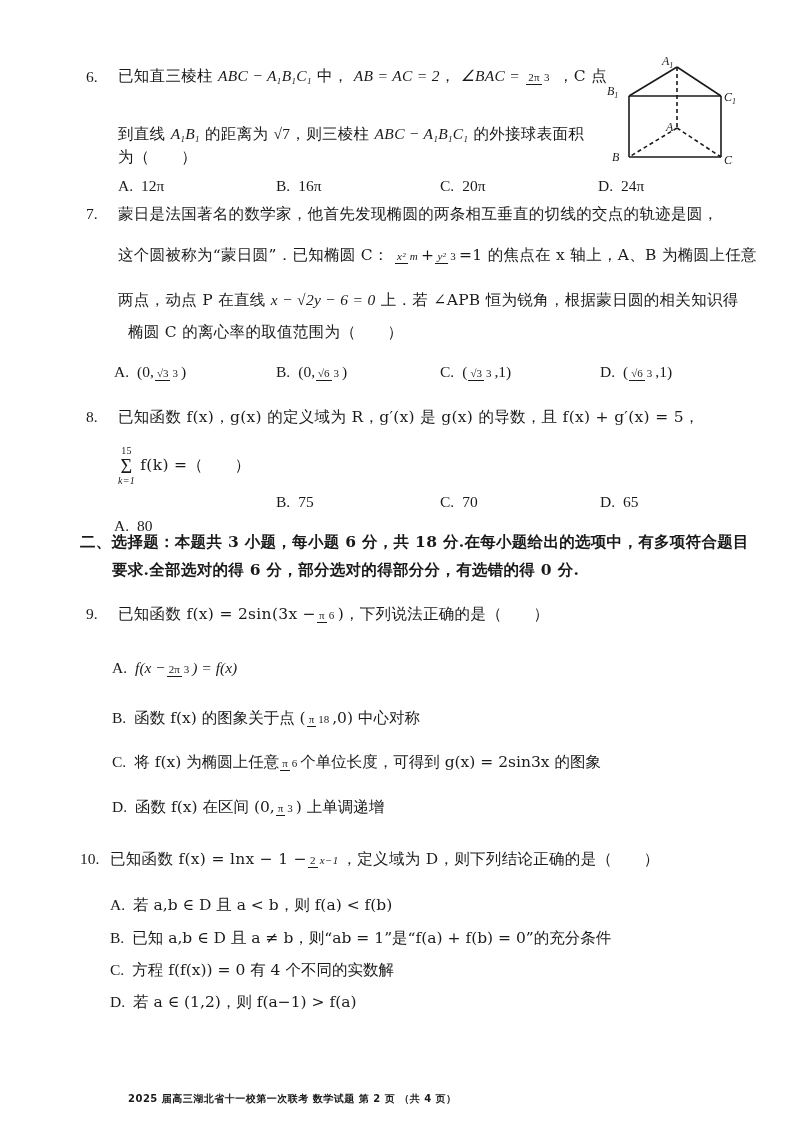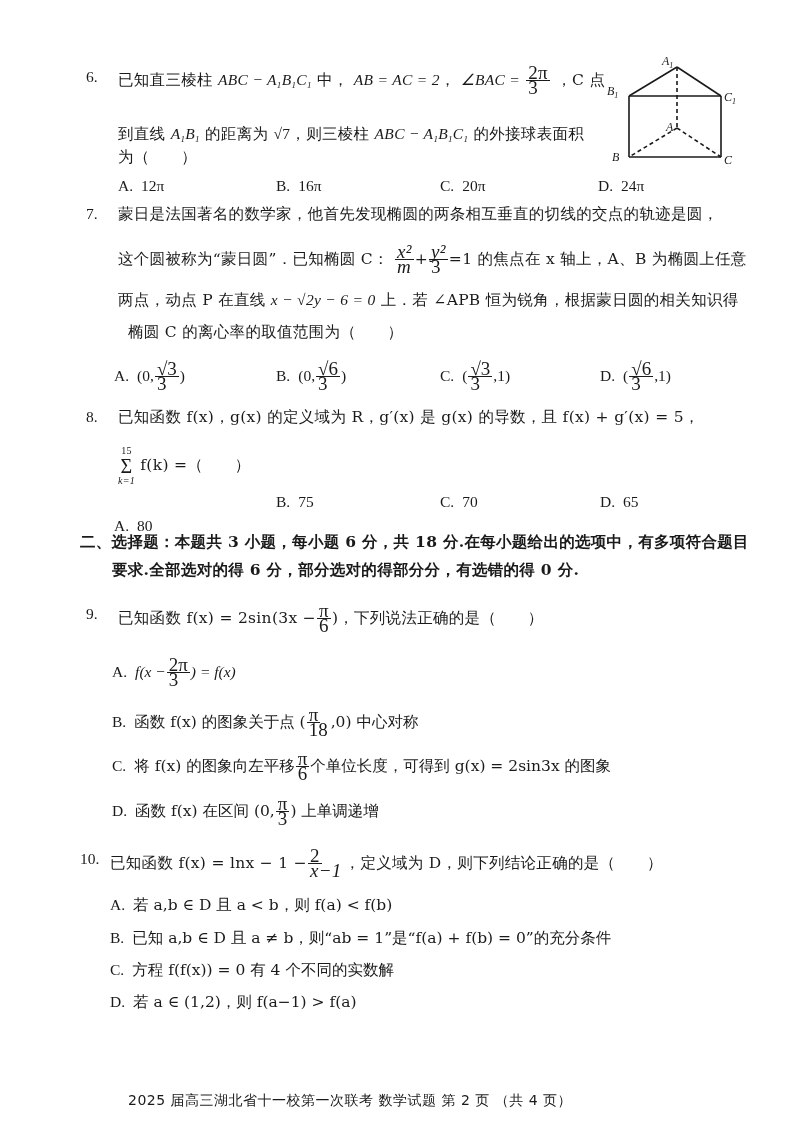--- a/index.html
+++ b/index.html
@@ -7,26 +7,26 @@
     width: 794px; height: 1123px; background: #ffffff; position: relative; overflow: hidden;
     font-family: "DejaVu Serif", "Liberation Serif", serif; color: #1a1a1a;
   }
   .abs { position: absolute; }
   .line { position: absolute; font-size: 15.5px; white-space: nowrap; line-height: 20px; letter-spacing: 0.3px; }
   .qnum { position: absolute; font-size: 15.5px; font-family: "Liberation Serif", serif; }
   .opt { position: absolute; font-size: 15.5px; white-space: nowrap; line-height: 20px; }
   .optlabel { font-family: "Liberation Serif", serif; margin-right: 8px; }
   .m { font-family: "Liberation Serif", serif; font-style: italic; }
   .mu { font-family: "Liberation Serif", serif; }
-  .frac { display: inline-flex; flex-direction: column; align-items: flex-start; vertical-align: middle; font-family: "Liberation Serif", serif; font-size: 19px; line-height: 14px; margin: 0 1px; }
+  .frac { display: inline-flex; flex-direction: row; align-items: flex-start; vertical-align: middle; font-family: "Liberation Serif", serif; font-size: 11px; line-height: 14px; margin: 0 1px; }
   .frac .num { border-bottom: 1px solid #1a1a1a; padding: 0 2px; }
   .frac .den { padding: 0 2px; }
   .sub { font-size: 9px; vertical-align: -3px; }
   .section { font-weight: bold; }
-  .footer { position: absolute; left: 128px; top: 1092px; font-size: 14px; font-family: "DejaVu Sans", sans-serif; font-weight: normal; letter-spacing: 0.5px; }
+  .footer { position: absolute; left: 128px; top: 1092px; font-size: 10px; font-family: "DejaVu Sans", sans-serif; font-weight: bold; letter-spacing: 0.5px; }
   .sigma { display: inline-flex; flex-direction: column; align-items: center; vertical-align: middle; font-family: "Liberation Serif", serif; line-height: 10px; }
   .sigma .lim { font-size: 10px; }
   .sigma .s { font-size: 20px; line-height: 20px; }
 </style>
 </head>
 <body>
 
 <div>
   <span class="qnum" style="left:86px;top:68px;">6.</span>
   <div class="line" style="left:118px;top:66px;">
@@ -148,21 +148,21 @@
       </span><span>)，下列说法正确的是（　　）</span>
   </div>
   <div class="opt" style="left:112px;top:658px;"><span class="optlabel">A.</span><span class="m">f(x −</span><span class="frac">
         <span class="num">2π</span>
         <span class="den">3</span>
       </span><span class="m">) = f(x)</span></div>
   <div class="opt" style="left:112px;top:708px;"><span class="optlabel">B.</span><span>函数 f(x) 的图象关于点 (</span><span class="frac">
         <span class="num">π</span>
         <span class="den">18</span>
       </span><span>,0) 中心对称</span></div>
-  <div class="opt" style="left:112px;top:752px;"><span class="optlabel">C.</span><span>将 f(x) 的图象向左平移</span><span class="frac">
+  <div class="opt" style="left:112px;top:752px;"><span class="optlabel">C.</span><span>将 f(x) 为椭圆上任意</span><span class="frac">
         <span class="num">π</span>
         <span class="den">6</span>
       </span><span>个单位长度，可得到 g(x) = 2sin3x 的图象</span></div>
   <div class="opt" style="left:112px;top:797px;"><span class="optlabel">D.</span><span>函数 f(x) 在区间 (0,</span><span class="frac">
         <span class="num">π</span>
         <span class="den">3</span>
       </span><span>) 上单调递增</span></div>
 </div>
 
 <div>

